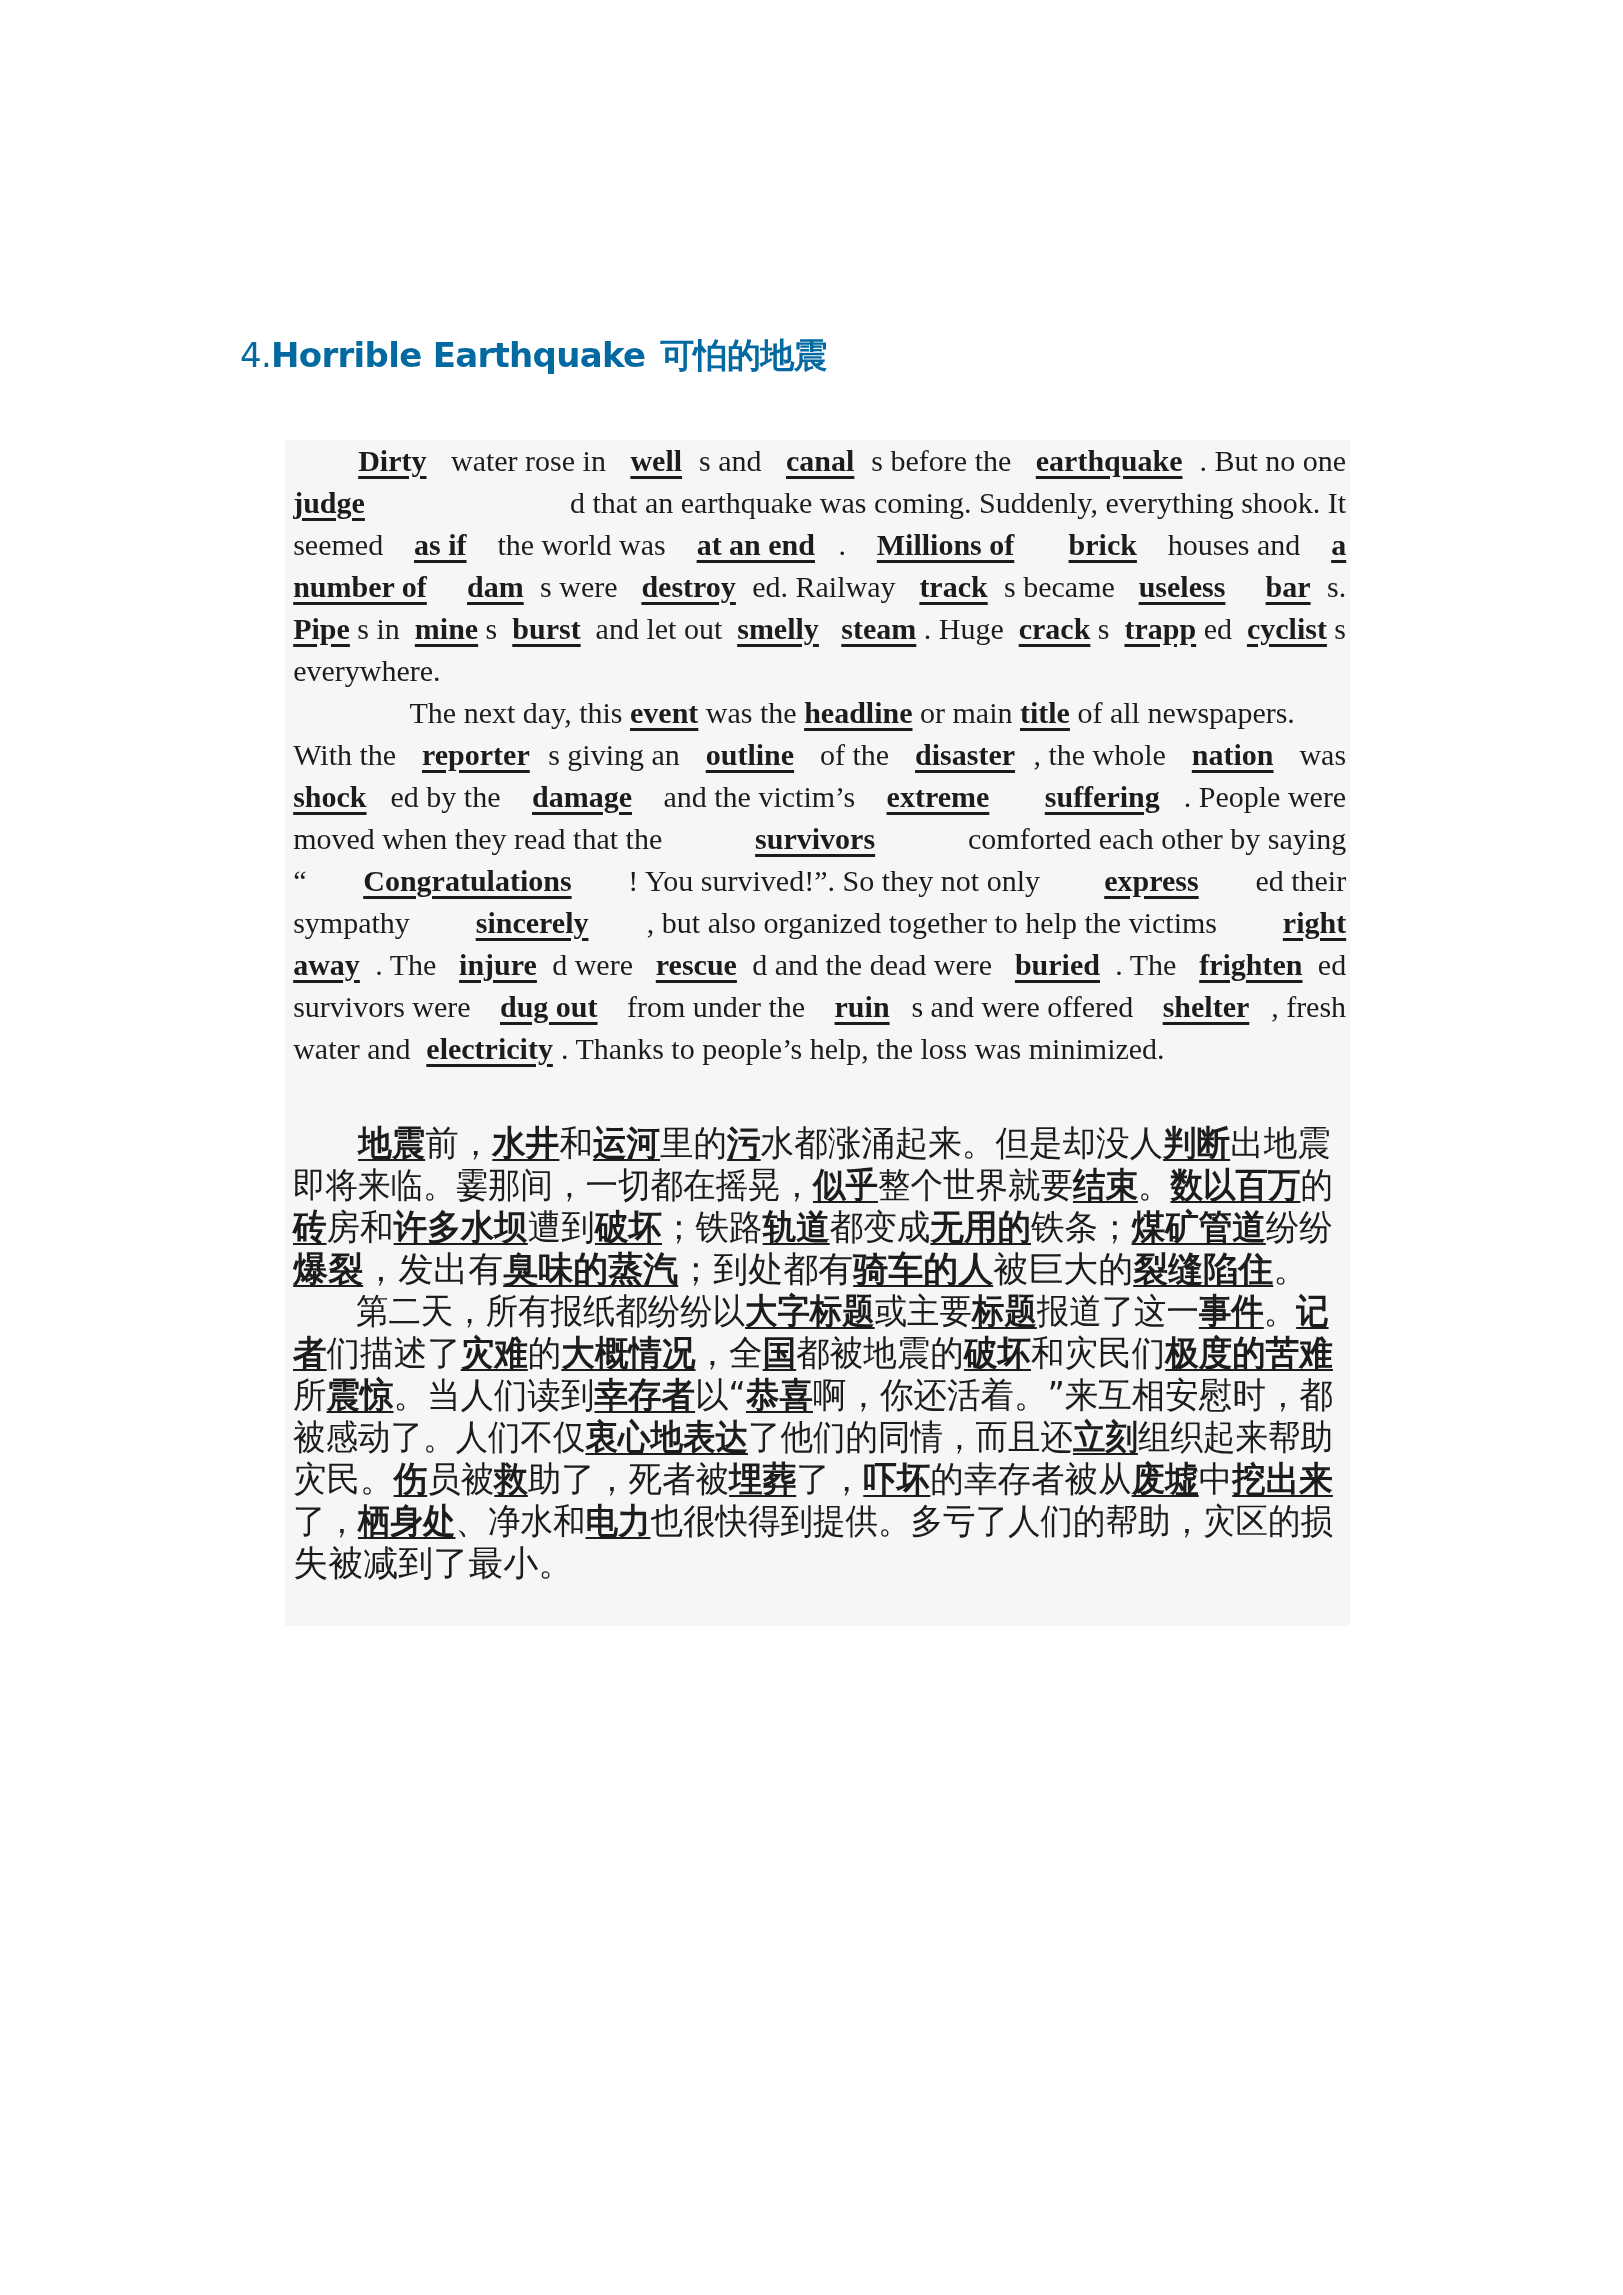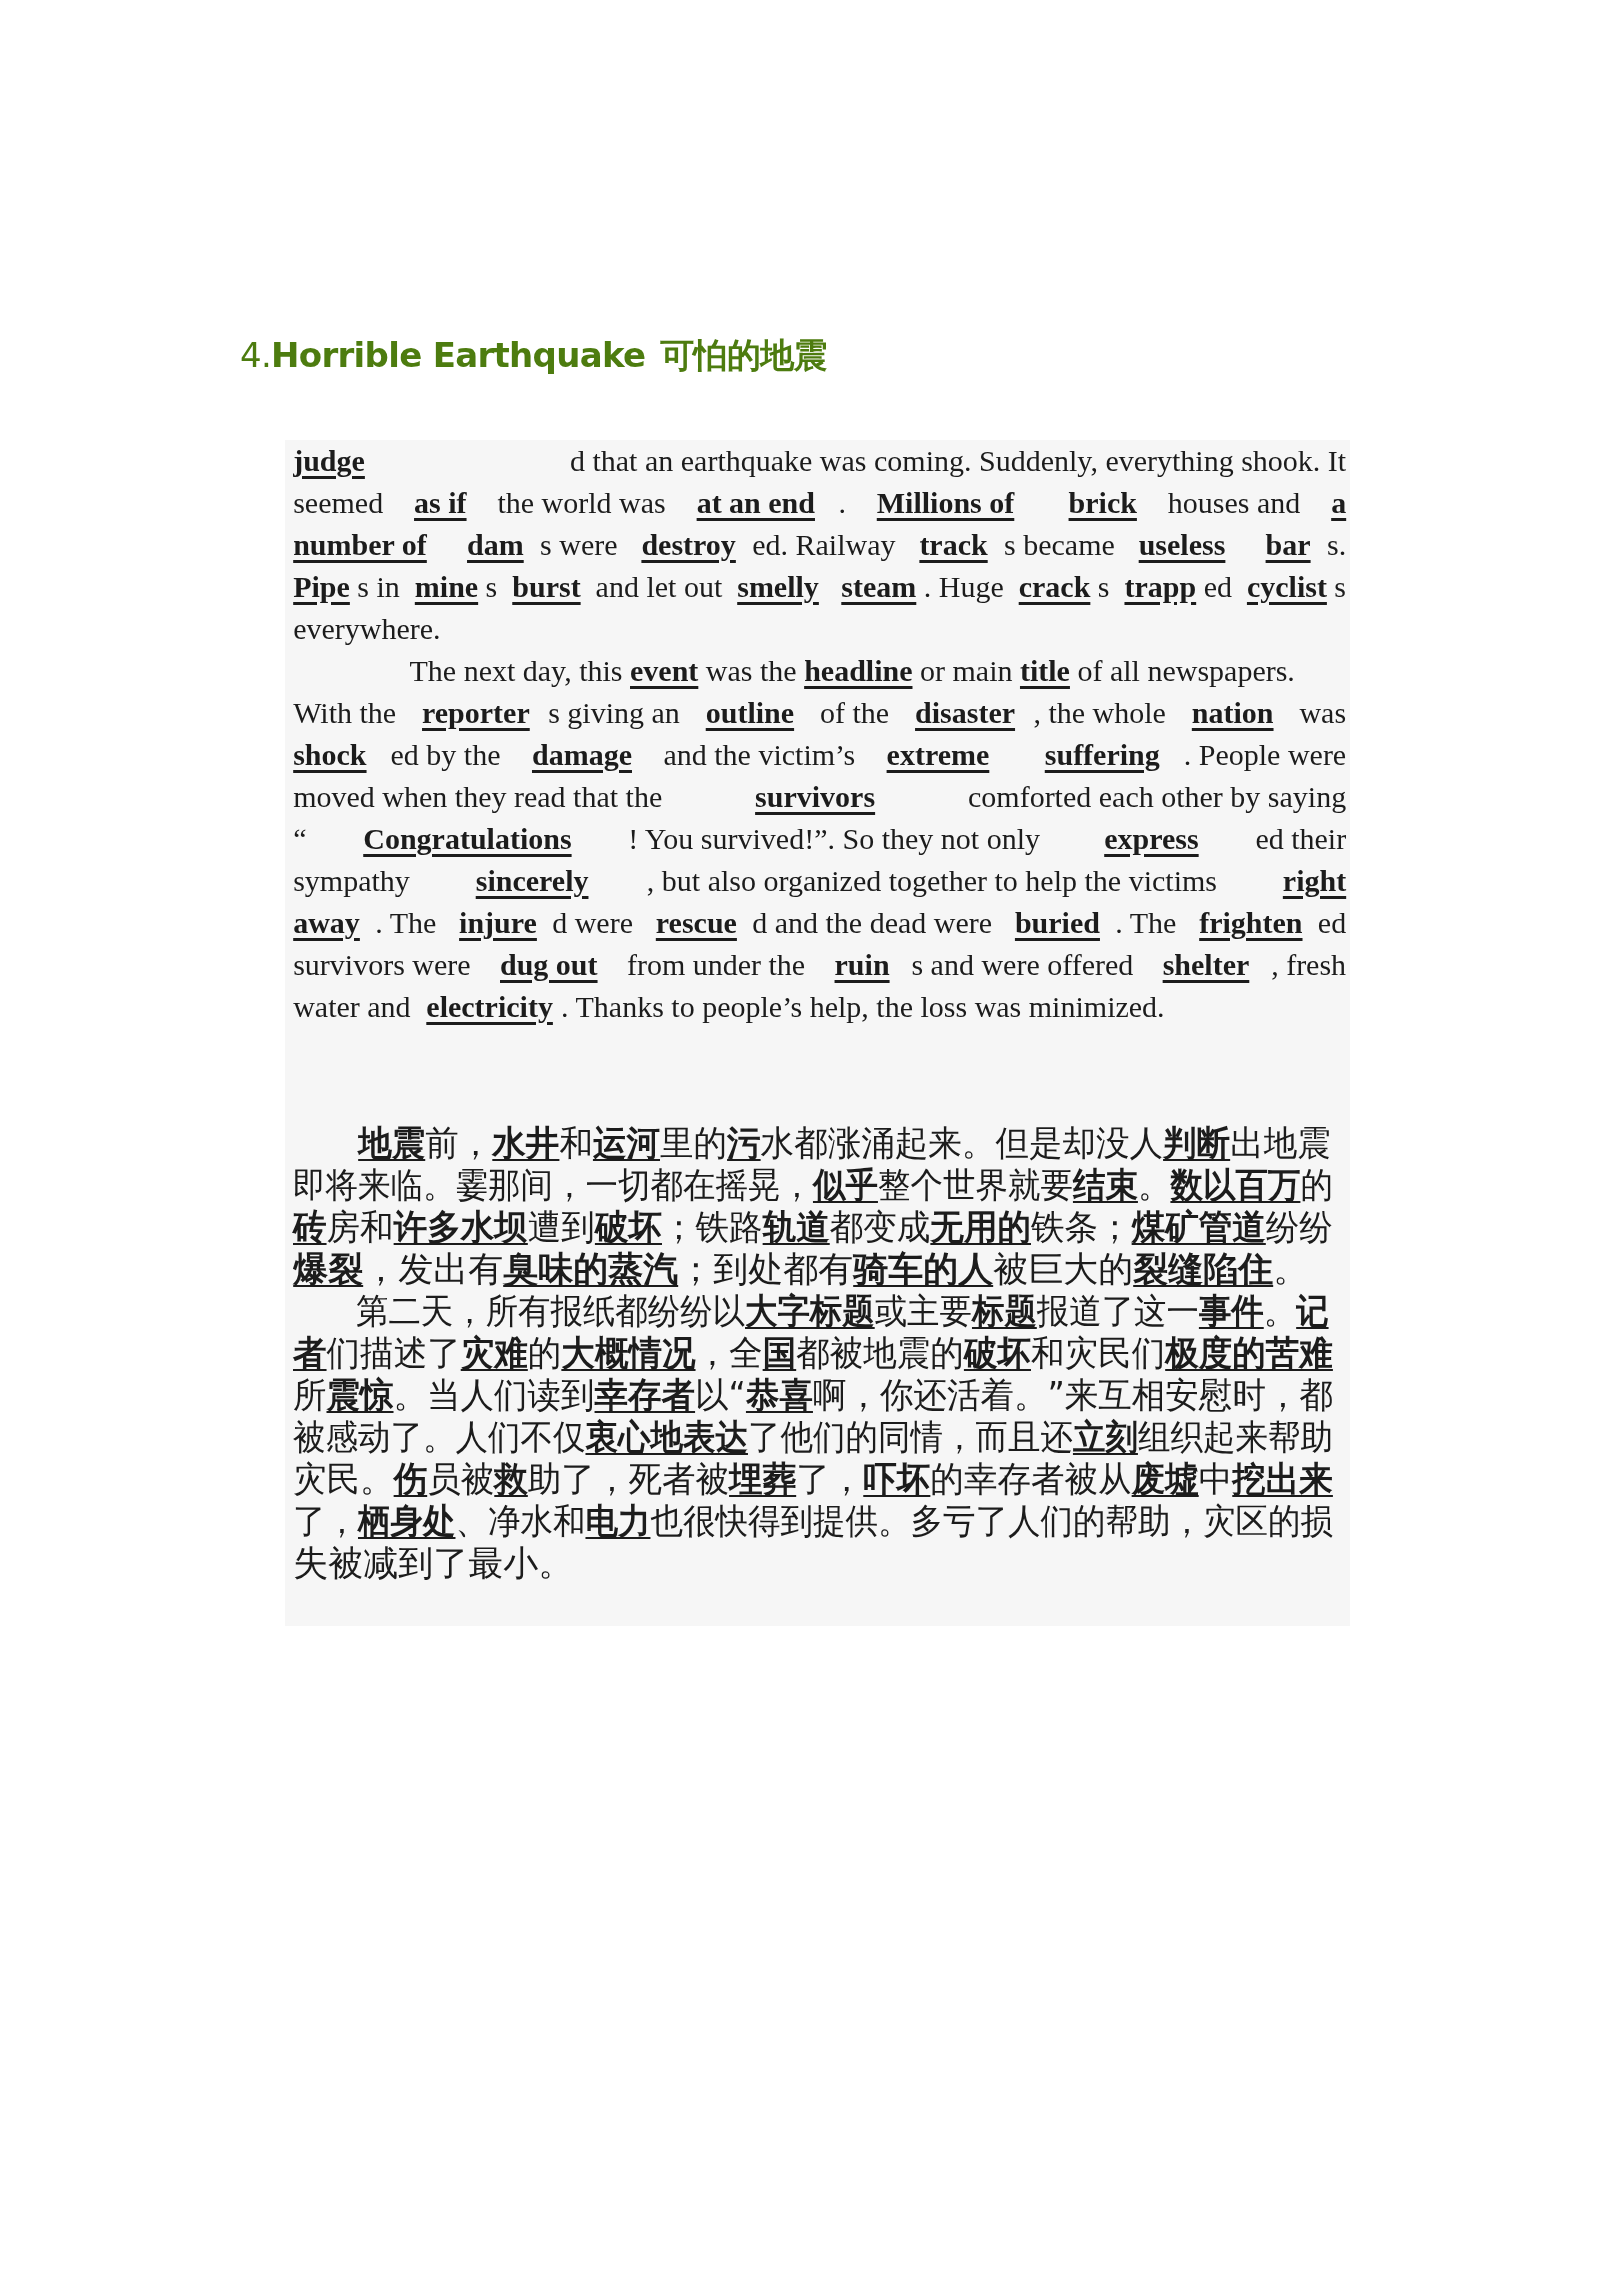--- a/index.html
+++ b/index.html
@@ -1,19 +1,19 @@
 <!DOCTYPE html>
 <html style="font-size:11px"><head>
 <meta charset="utf-8">
 <style>
   html, body { margin: 0; padding: 0; background: #ffffff; }
   body { width: 1623px; height: 2295px; position: relative; overflow: hidden; }
   .title {
     position: absolute; left: 240px; top: 333px;
-    font-family: "DejaVu Sans", sans-serif; font-size: 34px; color: #4d7c0f;
+    font-family: "DejaVu Sans", sans-serif; font-size: 34px; color: #0369a1;
     letter-spacing: -0.7px; white-space: nowrap;
   }
   .title .num { font-weight: normal; }
   .title .en { font-weight: bold; }
   .title .zh { font-weight: bold; margin-left: 15px; }
   .scan {
     position: absolute; left: 285px; top: 440px; width: 1065px; height: 1186px;
     background: #f6f6f6;
   }
   .scan .en-block { position: absolute; left: 8.2px; top: 0; width: 1053px; }
@@ -41,20 +41,30 @@
 </style>
 </head>
 <body>
 
 <div class="title">
   <span class="num">4.</span><span class="en">Horrible Earthquake</span><span class="zh">可怕的地震</span>
 </div>
 
 <div class="scan">
   <div class="en-block" id="en-block">
+      <div class="line indent" style="justify-content: space-between;">
+        <span class="seg u" style="white-space: pre;">Dirty</span>
+        <span class="seg" style="white-space: pre;"> water rose in </span>
+        <span class="seg u" style="white-space: pre;">well</span>
+        <span class="seg" style="white-space: pre;">s and </span>
+        <span class="seg u" style="white-space: pre;">canal</span>
+        <span class="seg" style="white-space: pre;">s before the </span>
+        <span class="seg u" style="white-space: pre;">earthquake</span>
+        <span class="seg" style="white-space: pre;">. But no one</span>
+      </div>
       <div class="line" style="justify-content: space-between;">
         <span class="seg u" style="white-space: pre;">judge</span>
         <span class="seg" style="white-space: pre;">d that an earthquake was coming. Suddenly, everything shook. It</span>
       </div>
       <div class="line" style="justify-content: space-between;">
         <span class="seg" style="white-space: pre;">seemed </span>
         <span class="seg u" style="white-space: pre;">as if</span>
         <span class="seg" style="white-space: pre;"> the world was </span>
         <span class="seg u" style="white-space: pre;">at an end</span>
         <span class="seg" style="white-space: pre;">. </span>

